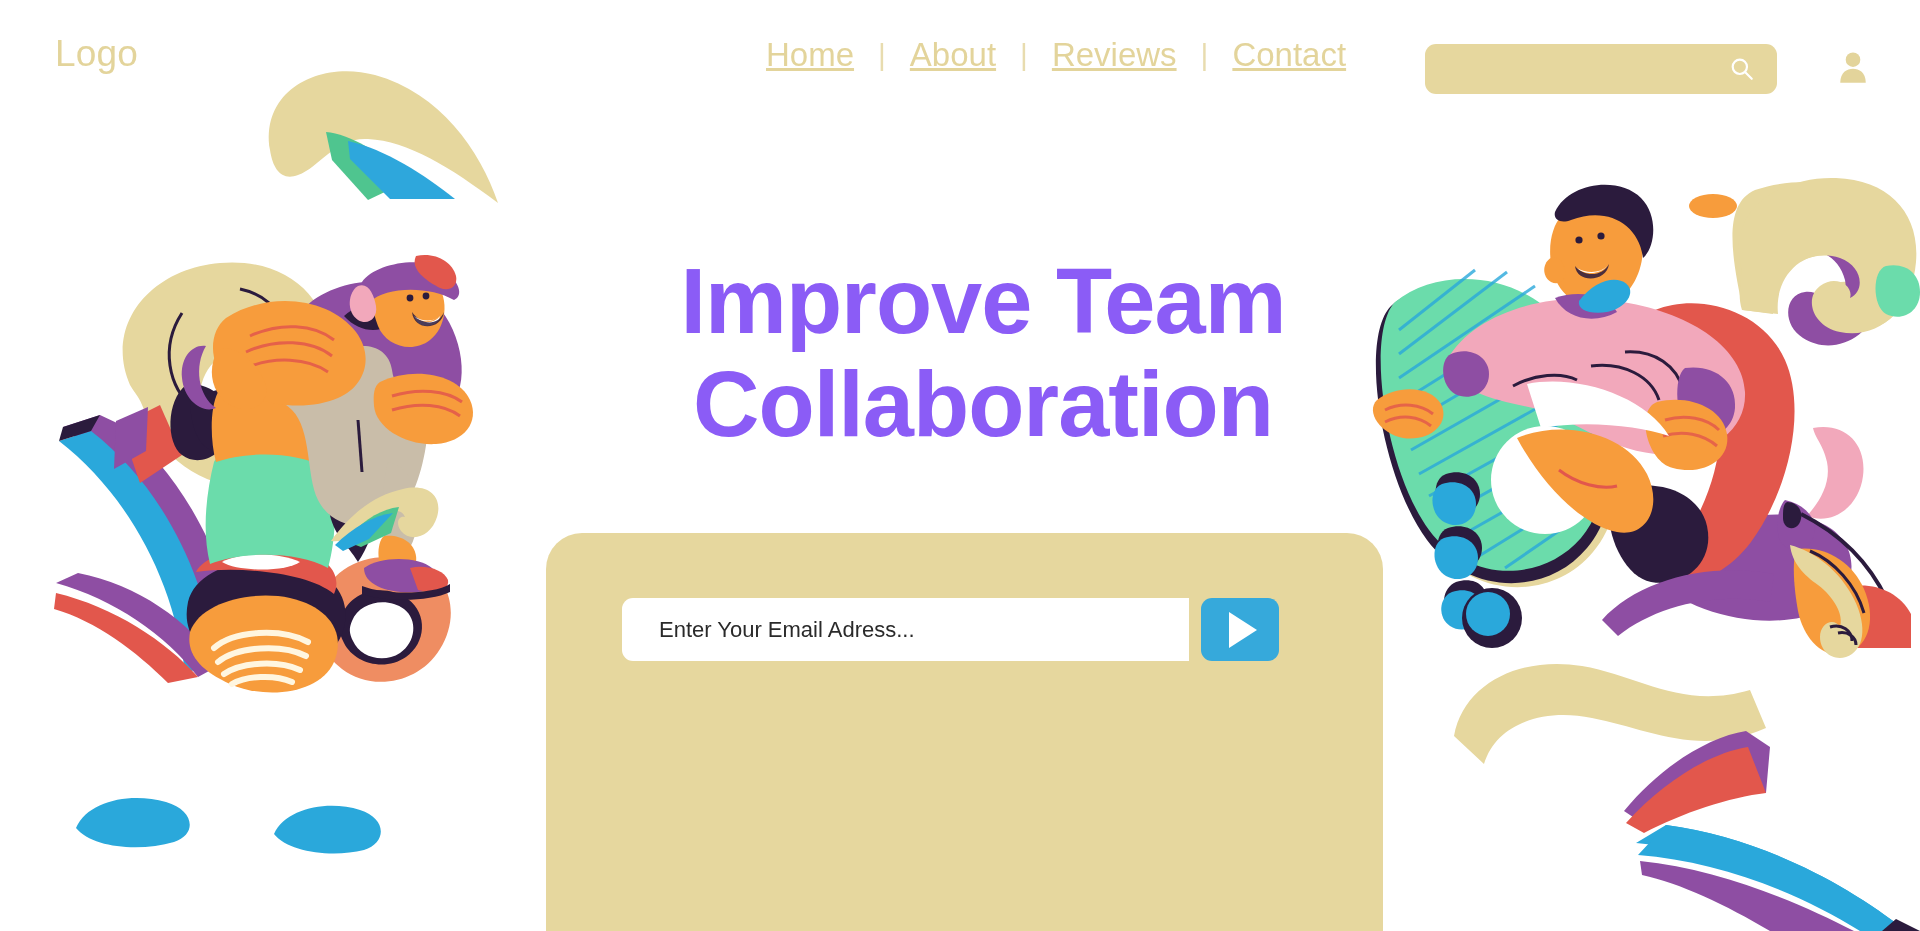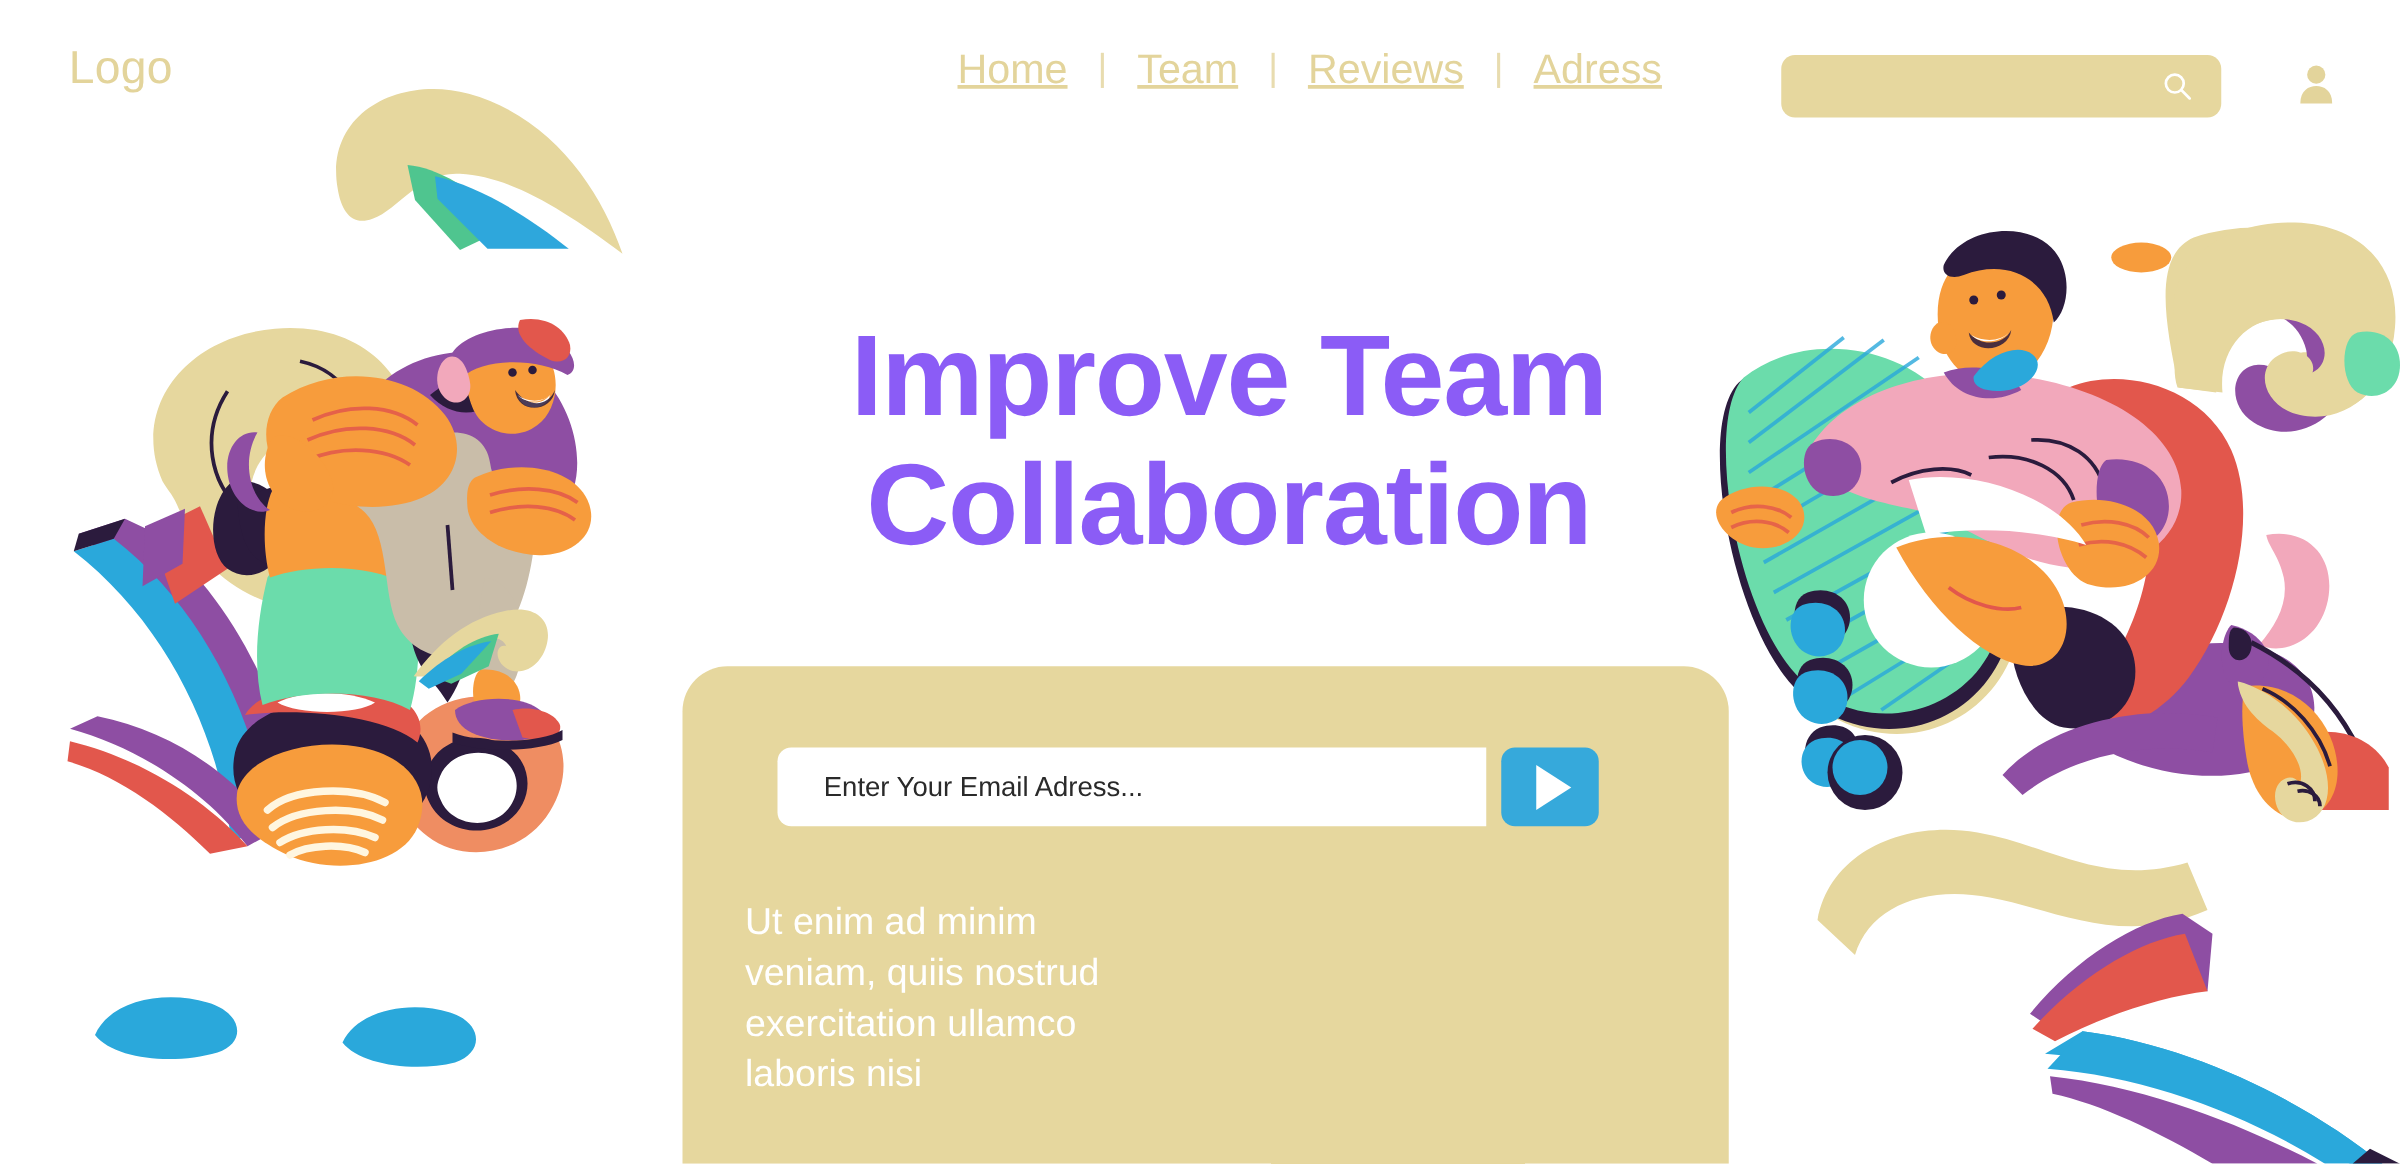--- a/index.html
+++ b/index.html
@@ -350,36 +350,35 @@
   <div class="card">
 
     <div class="email-row">
       <input class="email-input" type="text" value="" placeholder="Enter Your Email Adress..." style="">
       <button class="submit-btn">
         <span class="play-tri"></span>
       </button>
     </div>
 
     <div class="card-cols">
-      <div class="card-col left">Ut enim ad minim veniam, quiis nostrud exercitation ullamco laboris nisi</div>
     </div>
   </div>
 
   <div class="navbar">
 
     <div class="logo">Logo</div>
 
     <div class="nav-links">
       <span class="nav-link">Home</span>
       <span class="nav-sep">|</span>
-      <span class="nav-link">Team</span>
+      <span class="nav-link">About</span>
       <span class="nav-sep">|</span>
       <span class="nav-link">Reviews</span>
       <span class="nav-sep">|</span>
-      <span class="nav-link">Adress</span>
+      <span class="nav-link">Contact</span>
     </div>
 
     <div class="search-box">
       <svg class="search-icon" viewBox="0 0 24 24">
         <circle cx="10" cy="10" r="6.6" fill="none" stroke="#ffffff" stroke-width="2"></circle>
         <line x1="15" y1="15" x2="21" y2="21" stroke="#ffffff" stroke-width="2" stroke-linecap="round"></line>
       </svg>
     </div>
 
     <svg class="user-icon" viewBox="0 0 24 28">

